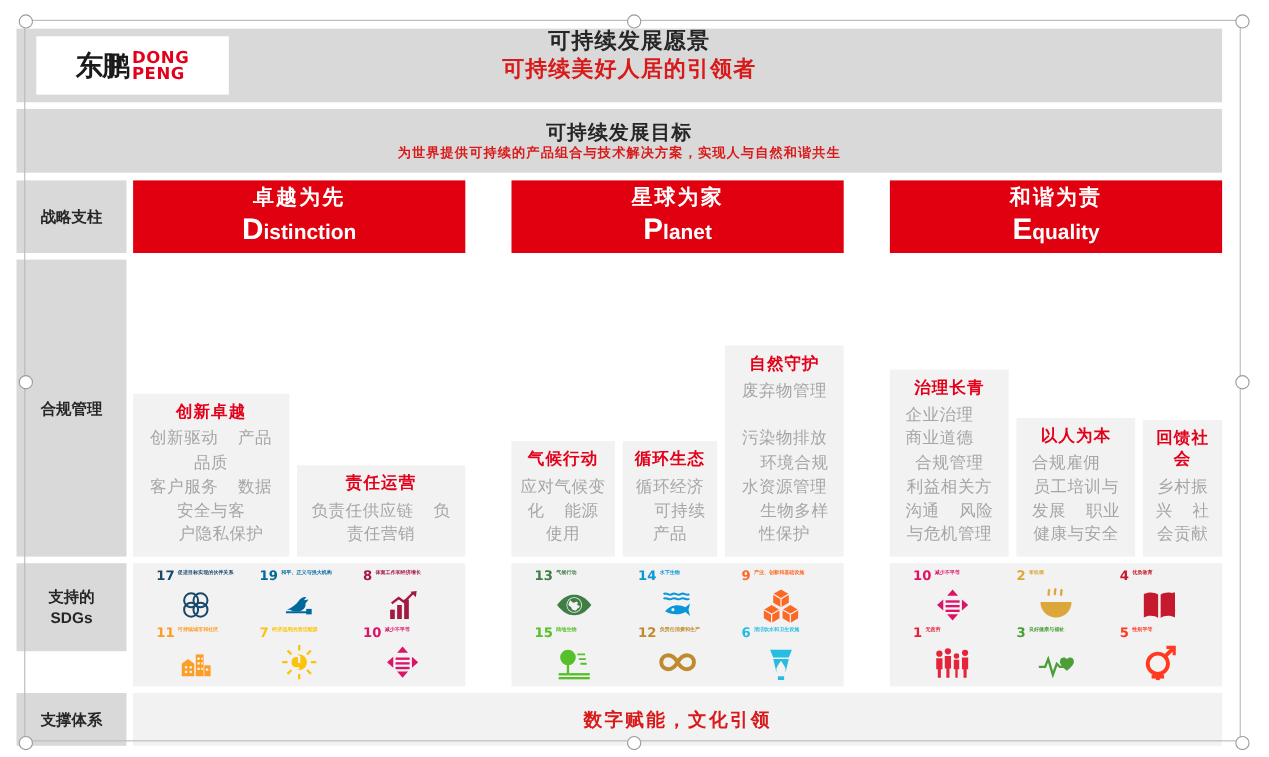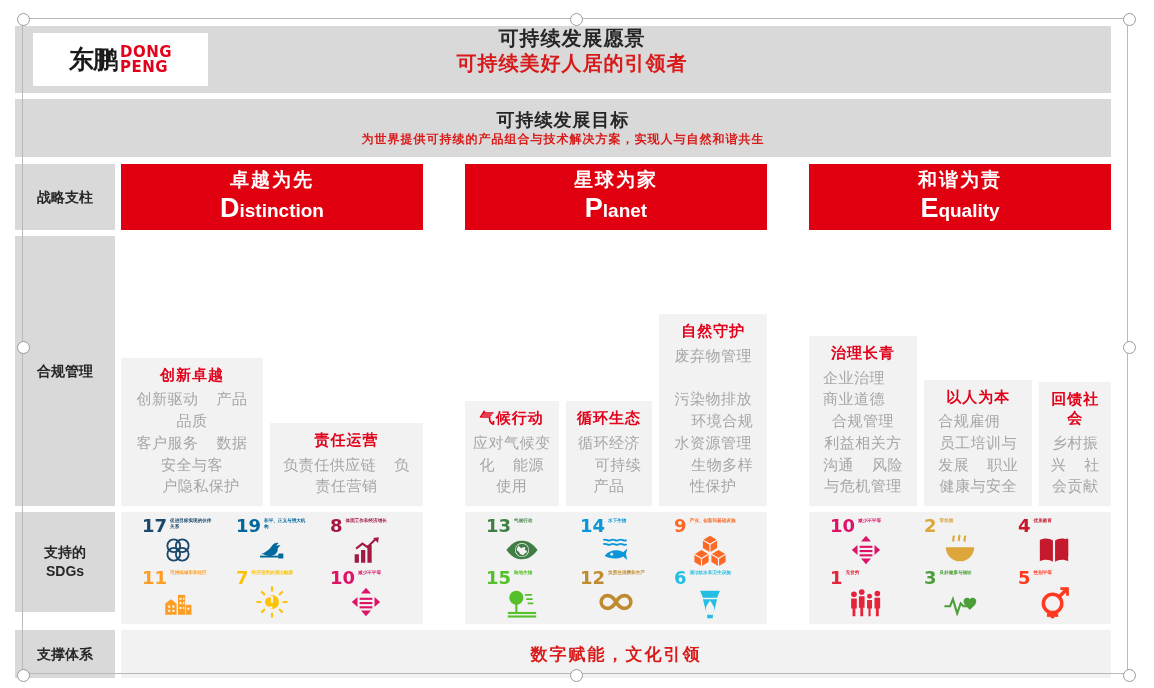--- a/index.html
+++ b/index.html
@@ -56,21 +56,21 @@
   .tline{color:#a6a6a6;font-size:15px;line-height:1.45;letter-spacing:0.5px;}
   .tline .gap{display:inline-block;width:18px;}
 
   
   .sdg-cols{flex:1;display:flex;gap:42px;}
   .sdg-col{flex:1;background:#f2f2f2;display:flex;flex-direction:column;justify-content:center;
     padding:5px 10px;box-sizing:border-box;}
   .sdg-grid{display:grid;grid-template-columns:repeat(3,1fr);row-gap:2px;justify-items:center;}
   .sdg{width:72px;}
   .sdg-head{display:flex;align-items:flex-start;gap:3px;height:16px;}
-  .sdg-num{font-weight:bold;font-size:18px;line-height:1;font-family:"DejaVu Sans",sans-serif;}
+  .sdg-num{font-weight:bold;font-size:12px;line-height:1;font-family:"DejaVu Sans",sans-serif;}
   .sdg-txt{font-size:4.6px;line-height:1.25;font-weight:bold;padding-top:1px;}
   .sdg-ico{height:34px;display:flex;align-items:center;justify-content:center;}
   .sdg-ico svg{display:block;}
 
   
   .support-cols{flex:1;background:#f2f2f2;display:flex;align-items:center;justify-content:center;}
   .support-text{color:#d91a1a;font-size:17px;font-weight:bold;letter-spacing:2px;}
 </style>
 </head>
 <body>
@@ -168,21 +168,21 @@
             </div>
             <div class="tbox">
               <div class="tbox-title">回馈社会</div>
               <div class="tline"><span>乡村振兴</span><span class="gap"></span><span>社会贡献</span></div>
             </div>
           </div>
         </div>
     </div>
 
     <div class="band">
-      <div class="sidecell" style="height:100px">
+      <div class="sidecell" style="height:80px">
         <span>
           <span>支持的</span><br>
           <span>SDGs</span>
         </span>
       </div>
       <div class="sdg-cols" id="sdg-cols">
           <div class="sdg-col">
             <div class="sdg-grid">
               <div class="sdg">
                 <div class="sdg-head">

